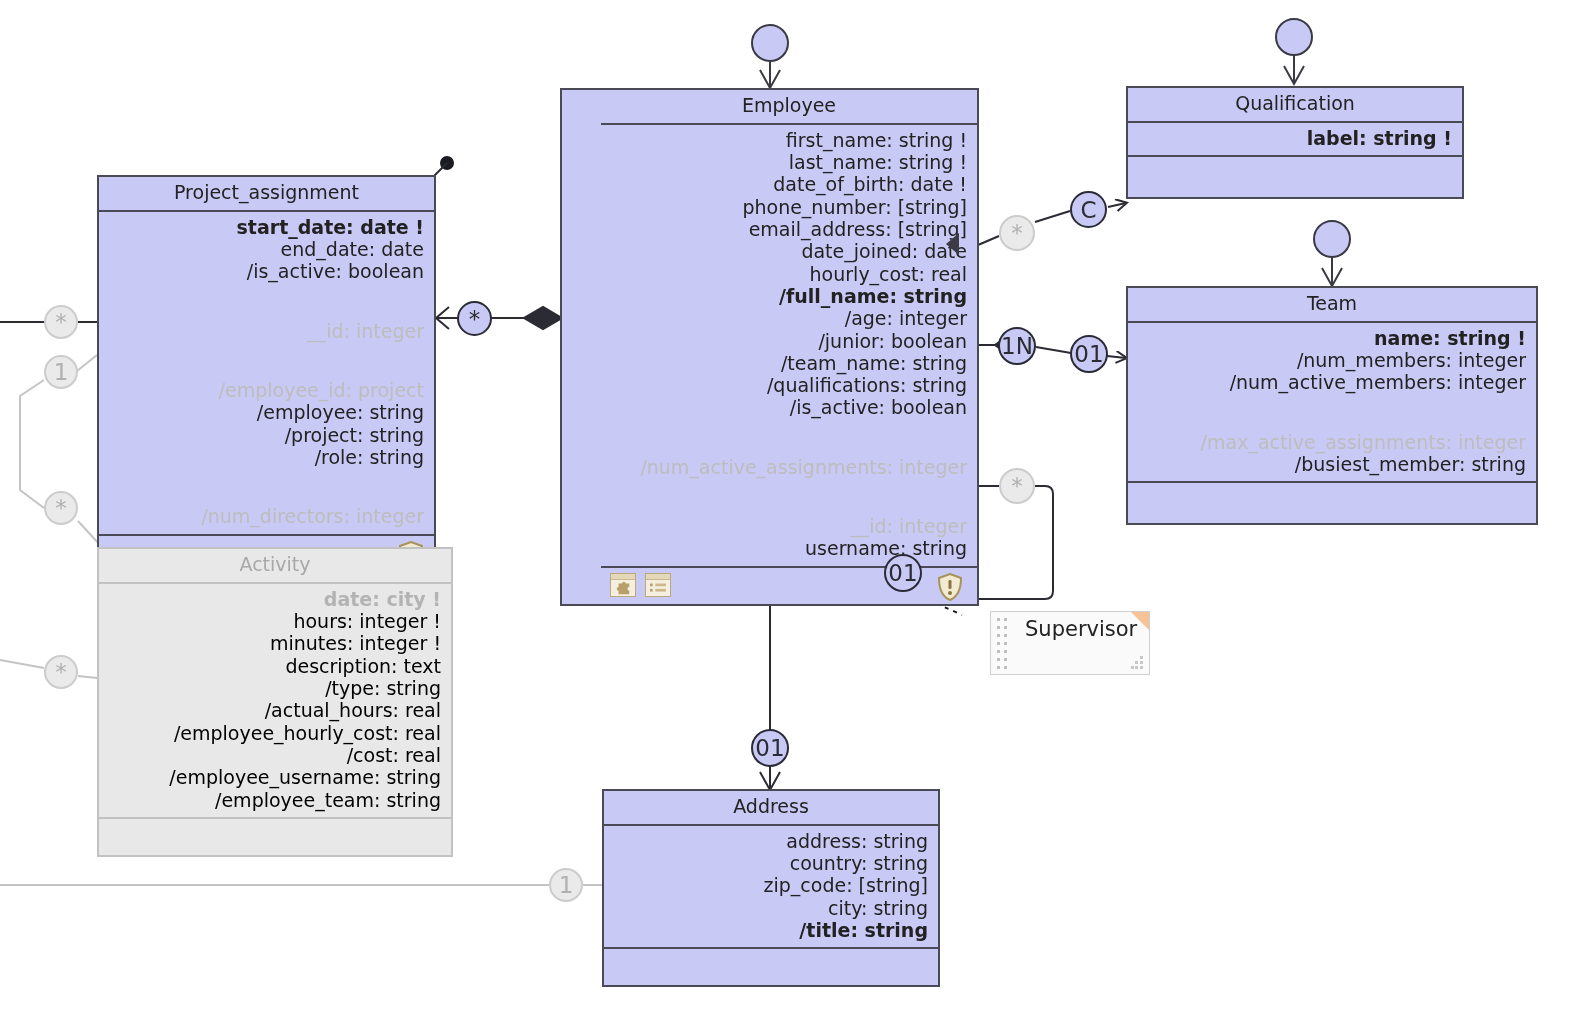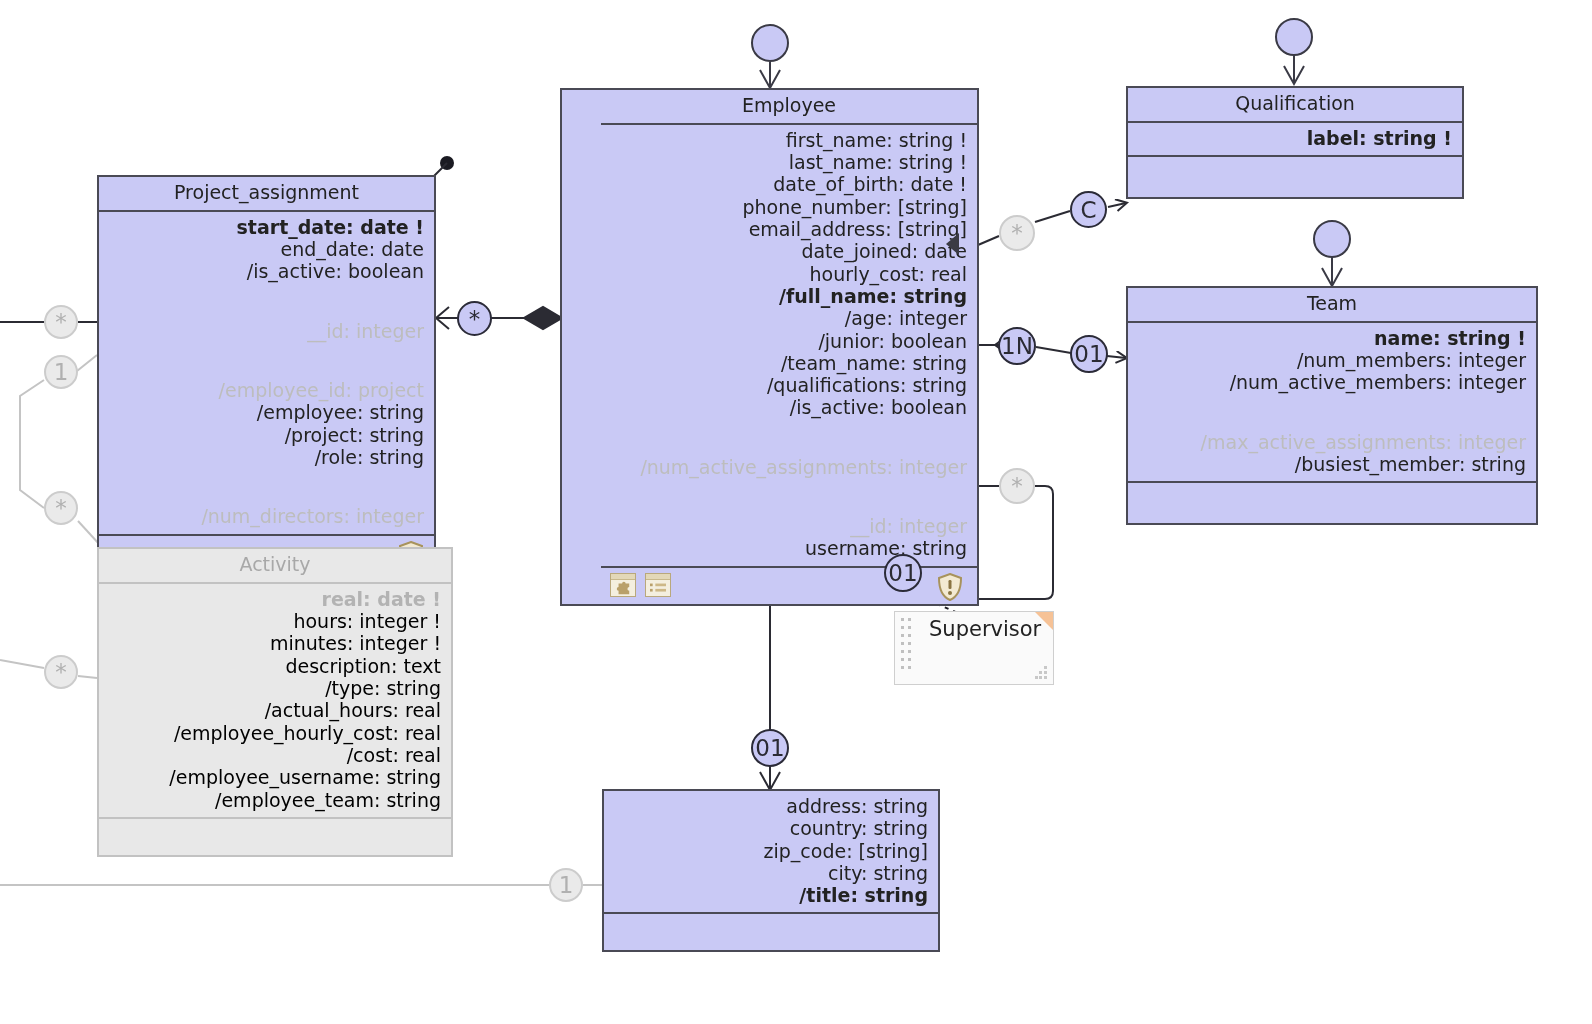--- a/index.html
+++ b/index.html
@@ -239,35 +239,36 @@
       <div class="attr">/num_active_members: integer</div>
       <div class="attr g">/max_active_assignments: integer</div>
       <div class="attr">/busiest_member: string</div>
     </div>
     <div class="ops" style="height:40px;"></div>
   </div>
 
   <div class="cls dim" style="left:97px;top:547px;width:356px;">
     <div class="title">Activity</div>
     <div class="attrs">
-      <div class="attr b">real: date !</div>
+      <div class="attr b">date: city !</div>
       <div class="attr">hours: integer !</div>
       <div class="attr">minutes: integer !</div>
       <div class="attr">description: text</div>
       <div class="attr">/type: string</div>
       <div class="attr">/actual_hours: real</div>
       <div class="attr">/employee_hourly_cost: real</div>
       <div class="attr">/cost: real</div>
       <div class="attr">/employee_username: string</div>
       <div class="attr">/employee_team: string</div>
     </div>
     <div class="ops" style="height:36px;"></div>
   </div>
 
   <div class="cls" style="left:602px;top:789px;width:338px;">
+    <div class="title">Address</div>
     <div class="attrs">
       <div class="attr">address: string</div>
       <div class="attr">country: string</div>
       <div class="attr">zip_code: [string]</div>
       <div class="attr">city: string</div>
       <div class="attr b">/title: string</div>
     </div>
     <div class="ops" style="height:36px;"></div>
   </div>
 
@@ -282,21 +283,21 @@
 
   <div class="mult v" style="left:998px;top:327px;width:38px;height:38px;">1N</div>
   <div class="mult v" style="left:1070px;top:335px;width:38px;height:38px;">01</div>
 
   <div class="mult g" style="left:999px;top:468px;width:36px;height:36px;">*</div>
   <div class="mult v" style="left:884px;top:554px;width:38px;height:38px;">01</div>
 
   <div class="mult v" style="left:751px;top:729px;width:38px;height:38px;">01</div>
   <div class="mult g" style="left:549px;top:868px;width:34px;height:34px;">1</div>
 
-  <div class="note" style="left:894px;top:611px;width:160px;height:74px;">
+  <div class="note" style="left:990px;top:611px;width:160px;height:64px;">
     <div class="corner"></div>
     <div class="grip">
       <i style="left:0;top:0"></i>
         <i style="left:7px;top:0"></i>
       <i style="left:0;top:8px"></i>
         <i style="left:7px;top:8px"></i>
       <i style="left:0;top:16px"></i>
         <i style="left:7px;top:16px"></i>
       <i style="left:0;top:24px"></i>
         <i style="left:7px;top:24px"></i>

